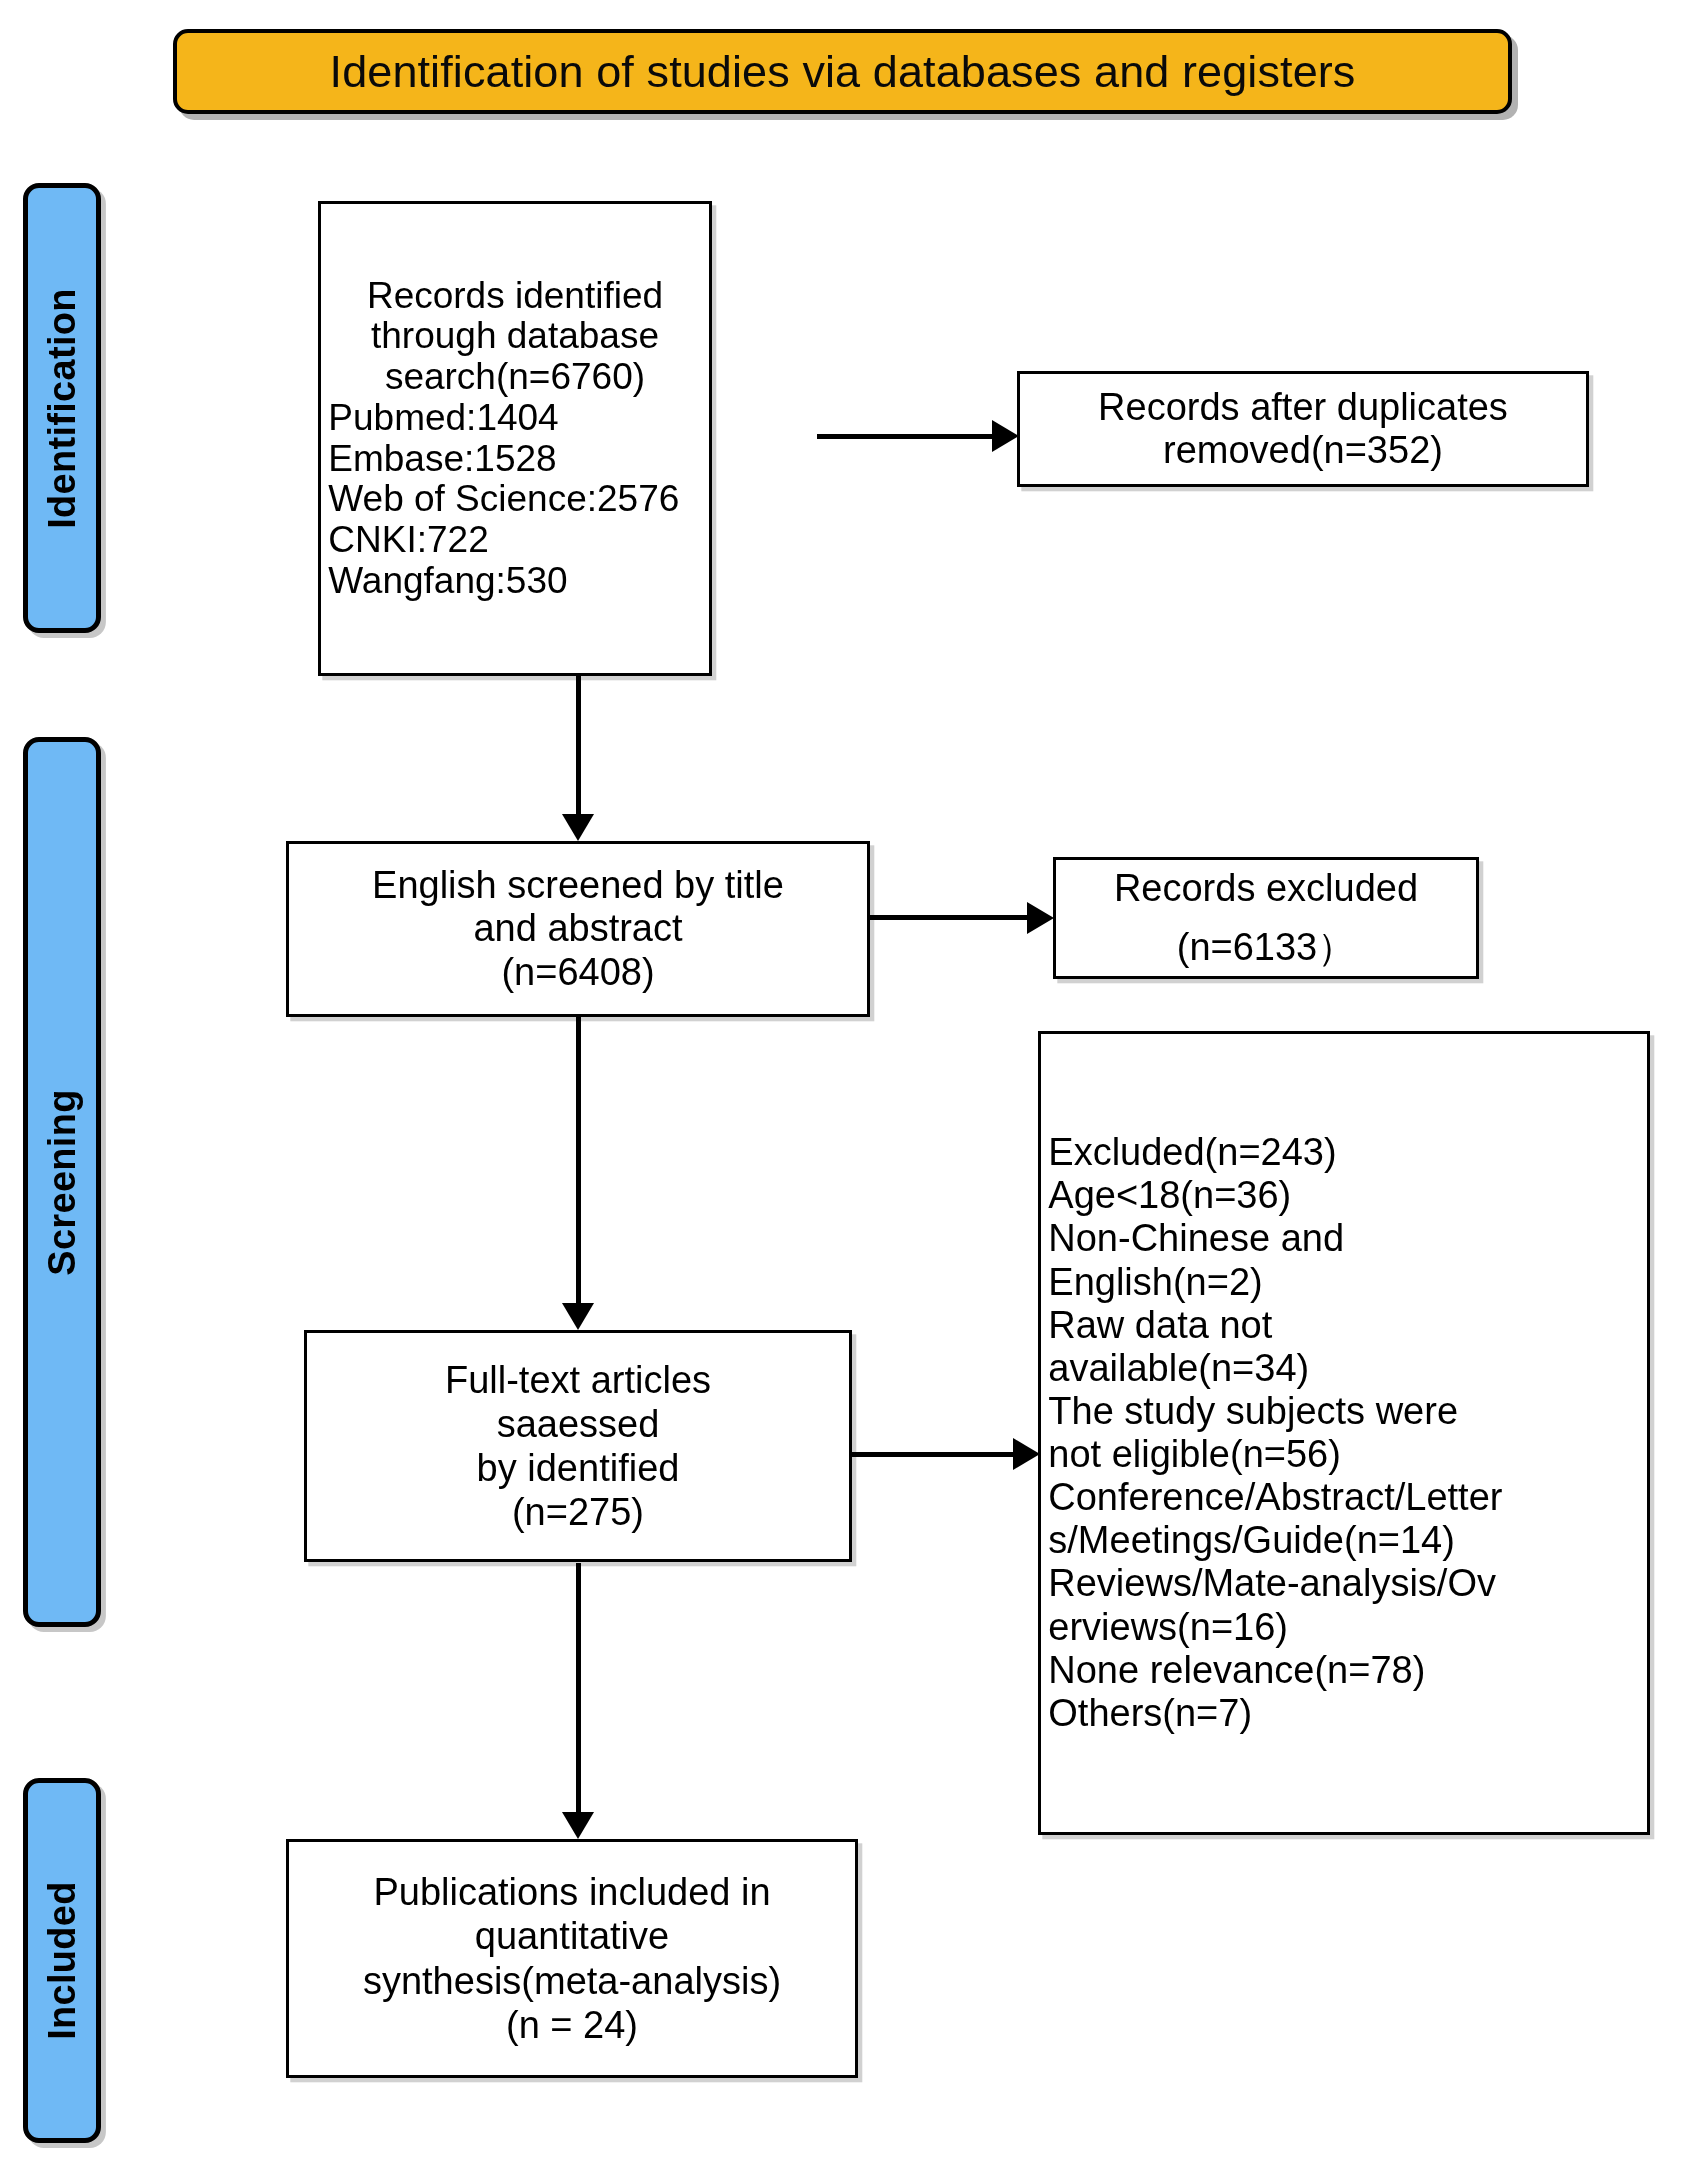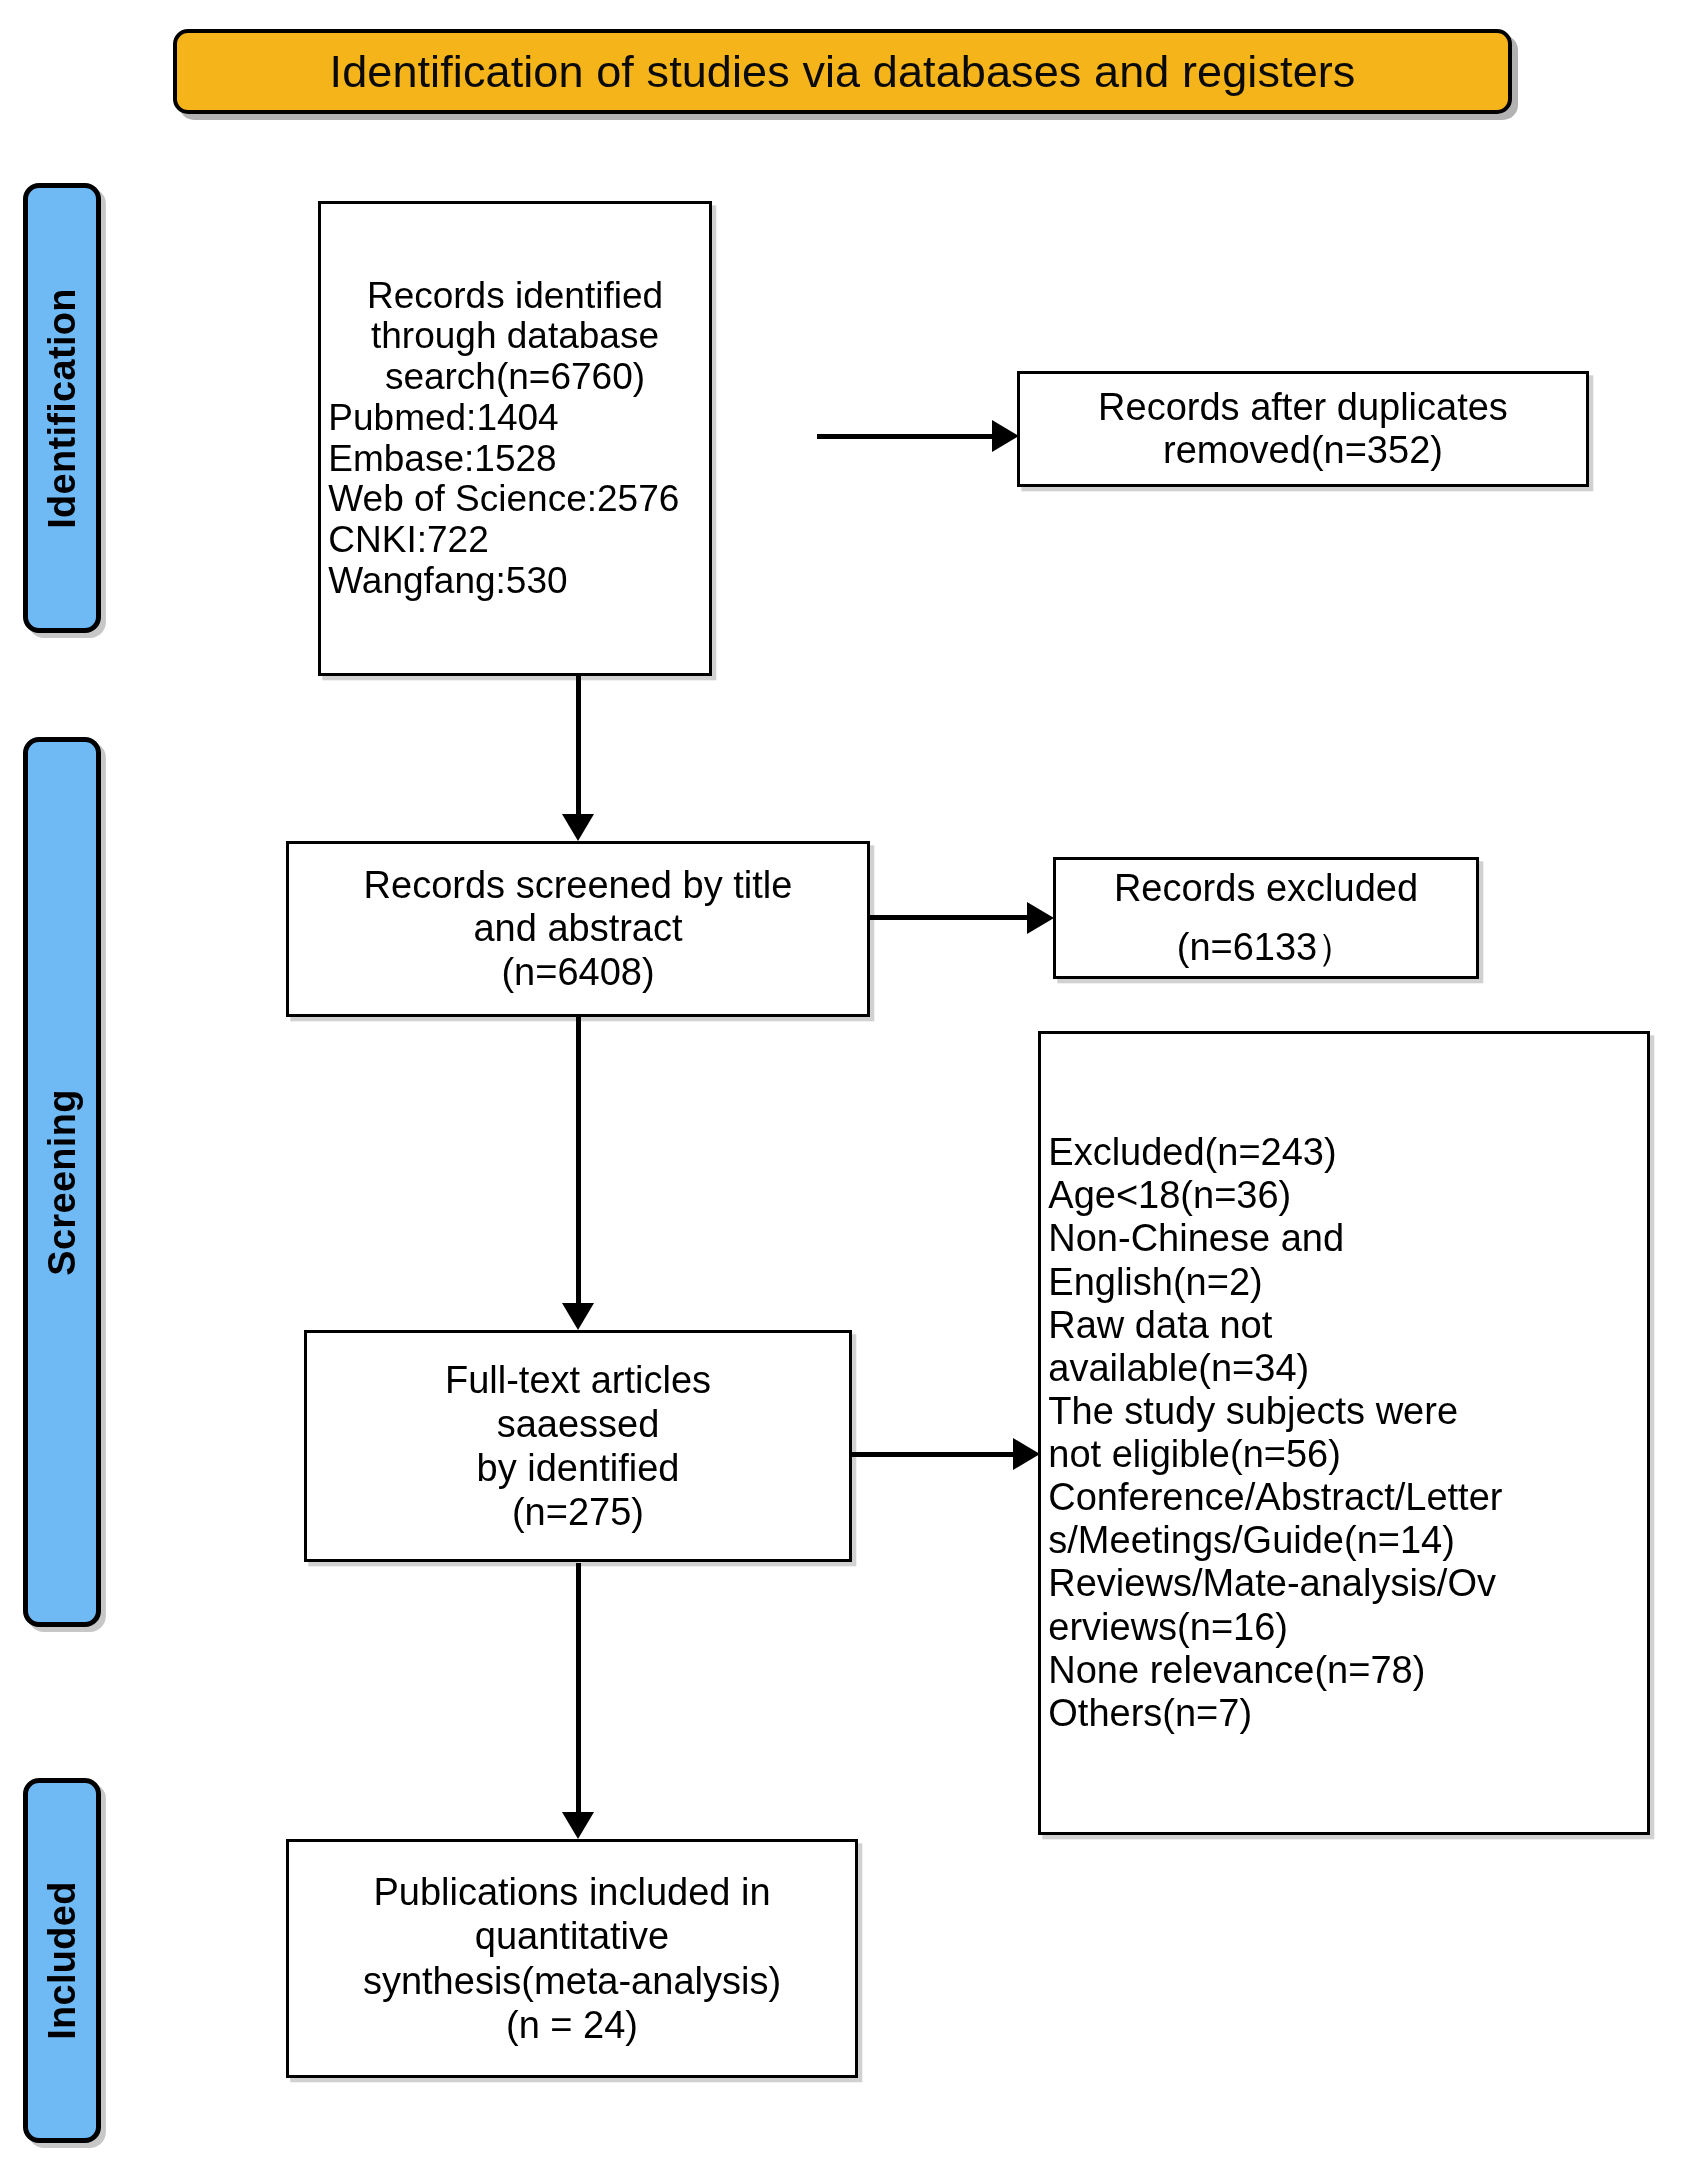--- a/index.html
+++ b/index.html
@@ -170,21 +170,21 @@
     <div class="line l">CNKI:722</div>
     <div class="line l">Wangfang:530</div>
   </div>
 
   <div class="flow-box center" id="box-duplicates">
     <div class="line">Records after duplicates</div>
     <div class="line">removed(n=352)</div>
   </div>
 
   <div class="flow-box center" id="box-screened">
-    <div class="line">Records screened by title</div>
+    <div class="line">English screened by title</div>
     <div class="line">and abstract</div>
     <div class="line">(n=6408)</div>
   </div>
 
   <div class="flow-box center" id="box-excluded">
     <div class="line">Records excluded</div>
     <div class="line">(n=6133）</div>
   </div>
 
   <div class="flow-box left" id="box-reasons">

